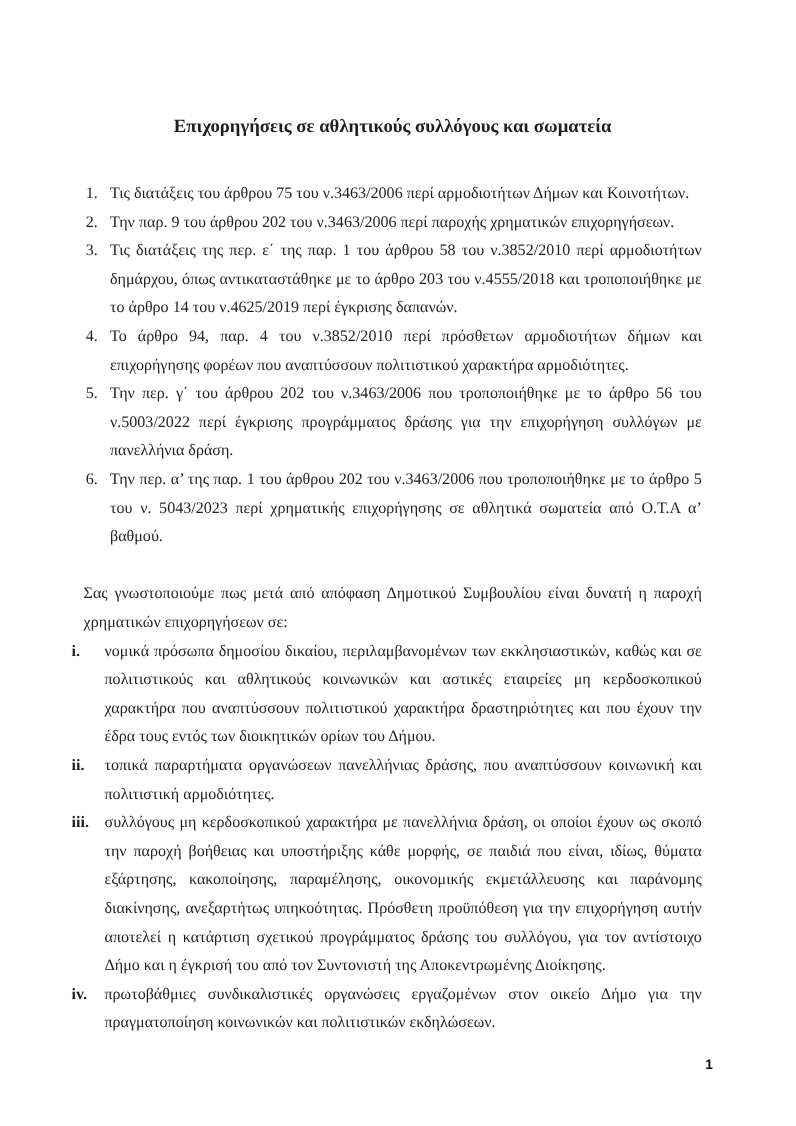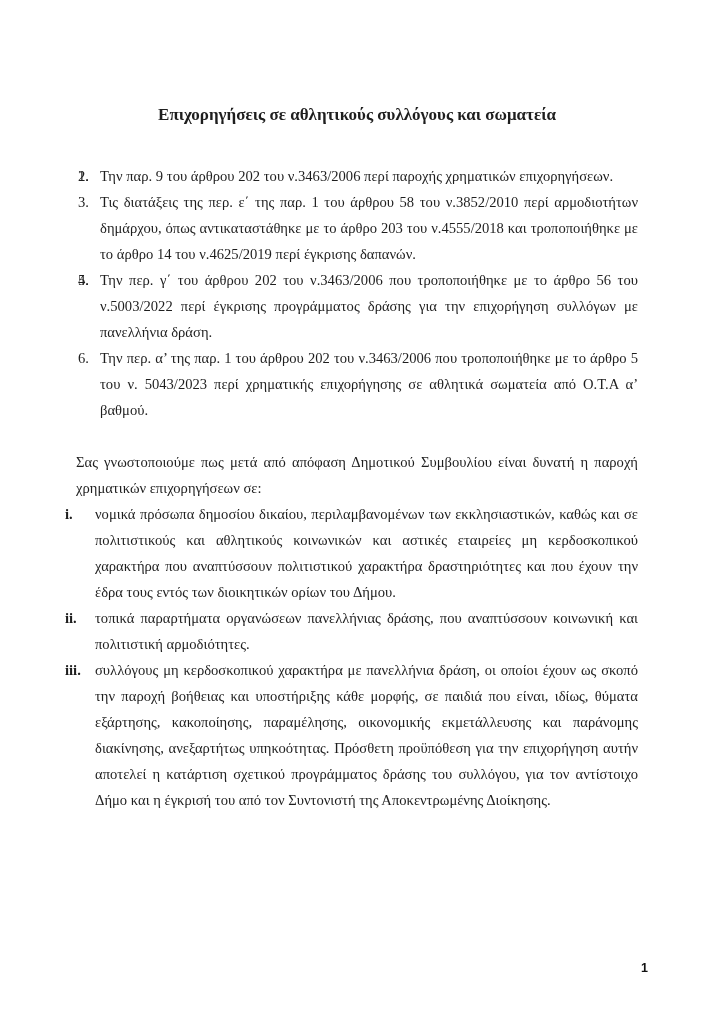--- a/index.html
+++ b/index.html
@@ -73,31 +73,33 @@
 <body>
 
 <div class="page">
 
   <h1 class="title">Επιχορηγήσεις σε αθλητικούς συλλόγους και σωματεία</h1>
 
 
   <ol class="num-list">
     <li>
       <span class="marker">1.</span>
+      <span>Τις διατάξεις του άρθρου 75 του ν.3463/2006 περί αρμοδιοτήτων Δήμων και Κοινοτήτων.</span>
     </li>
     <li>
       <span class="marker">2.</span>
       <span>Την παρ. 9 του άρθρου 202 του ν.3463/2006 περί παροχής χρηματικών επιχορηγήσεων.</span>
     </li>
     <li>
       <span class="marker">3.</span>
       <span>Τις διατάξεις της περ. ε΄ της παρ. 1 του άρθρου 58 του ν.3852/2010 περί αρμοδιοτήτων δημάρχου, όπως αντικαταστάθηκε με το άρθρο 203 του ν.4555/2018 και τροποποιήθηκε με το άρθρο 14 του ν.4625/2019 περί έγκρισης δαπανών.</span>
     </li>
     <li>
       <span class="marker">4.</span>
+      <span>Το άρθρο 94, παρ. 4 του ν.3852/2010 περί πρόσθετων αρμοδιοτήτων δήμων και επιχορήγησης φορέων που αναπτύσσουν πολιτιστικού χαρακτήρα αρμοδιότητες.</span>
     </li>
     <li>
       <span class="marker">5.</span>
       <span>Την περ. γ΄ του άρθρου 202 του ν.3463/2006 που τροποποιήθηκε με το άρθρο 56 του ν.5003/2022 περί έγκρισης προγράμματος δράσης για την επιχορήγηση συλλόγων με πανελλήνια δράση.</span>
     </li>
     <li>
       <span class="marker">6.</span>
       <span>Την περ. α’ της παρ. 1 του άρθρου 202 του ν.3463/2006 που τροποποιήθηκε με το άρθρο 5 του ν. 5043/2023 περί χρηματικής επιχορήγησης σε αθλητικά σωματεία από Ο.Τ.Α α’ βαθμού.</span>
     </li>
   </ol>
@@ -110,17 +112,21 @@
       <span>νομικά πρόσωπα δημοσίου δικαίου, περιλαμβανομένων των εκκλησιαστικών, καθώς και σε πολιτιστικούς και αθλητικούς κοινωνικών και αστικές εταιρείες μη κερδοσκοπικού χαρακτήρα που αναπτύσσουν πολιτιστικού χαρακτήρα δραστηριότητες και που έχουν την έδρα τους εντός των διοικητικών ορίων του Δήμου.</span>
     </li>
     <li>
       <span class="marker">ii.</span>
       <span>τοπικά παραρτήματα οργανώσεων πανελλήνιας δράσης, που αναπτύσσουν κοινωνική και πολιτιστική αρμοδιότητες.</span>
     </li>
     <li>
       <span class="marker">iii.</span>
       <span>συλλόγους μη κερδοσκοπικού χαρακτήρα με πανελλήνια δράση, οι οποίοι έχουν ως σκοπό την παροχή βοήθειας και υποστήριξης κάθε μορφής, σε παιδιά που είναι, ιδίως, θύματα εξάρτησης, κακοποίησης, παραμέλησης, οικονομικής εκμετάλλευσης και παράνομης διακίνησης, ανεξαρτήτως υπηκοότητας. Πρόσθετη προϋπόθεση για την επιχορήγηση αυτήν αποτελεί η κατάρτιση σχετικού προγράμματος δράσης του συλλόγου, για τον αντίστοιχο Δήμο και η έγκρισή του από τον Συντονιστή της Αποκεντρωμένης Διοίκησης.</span>
     </li>
+    <li>
+      <span class="marker">iv.</span>
+      <span>πρωτοβάθμιες συνδικαλιστικές οργανώσεις εργαζομένων στον οικείο Δήμο για την πραγματοποίηση κοινωνικών και πολιτιστικών εκδηλώσεων.</span>
+    </li>
   </ol>
 
   <div class="page-number">1</div>
 
 </div>
 
 </body></html>

